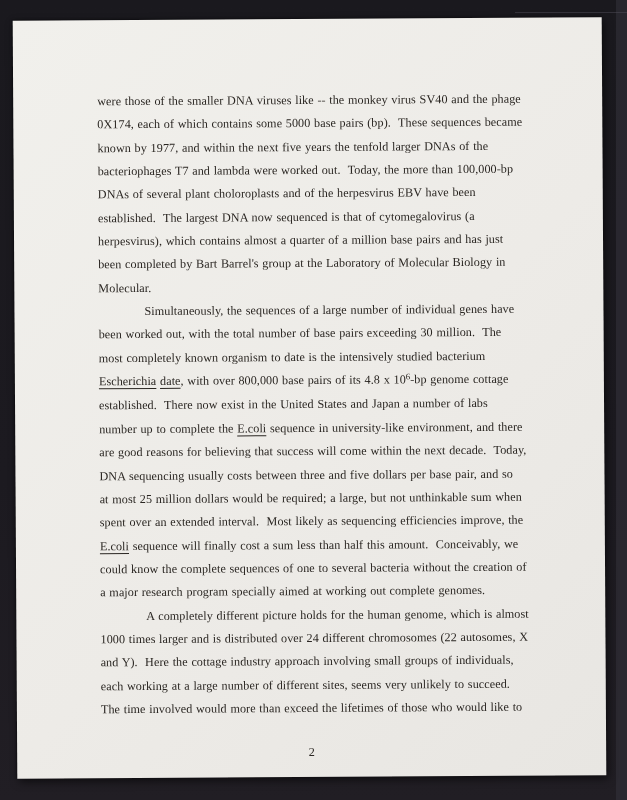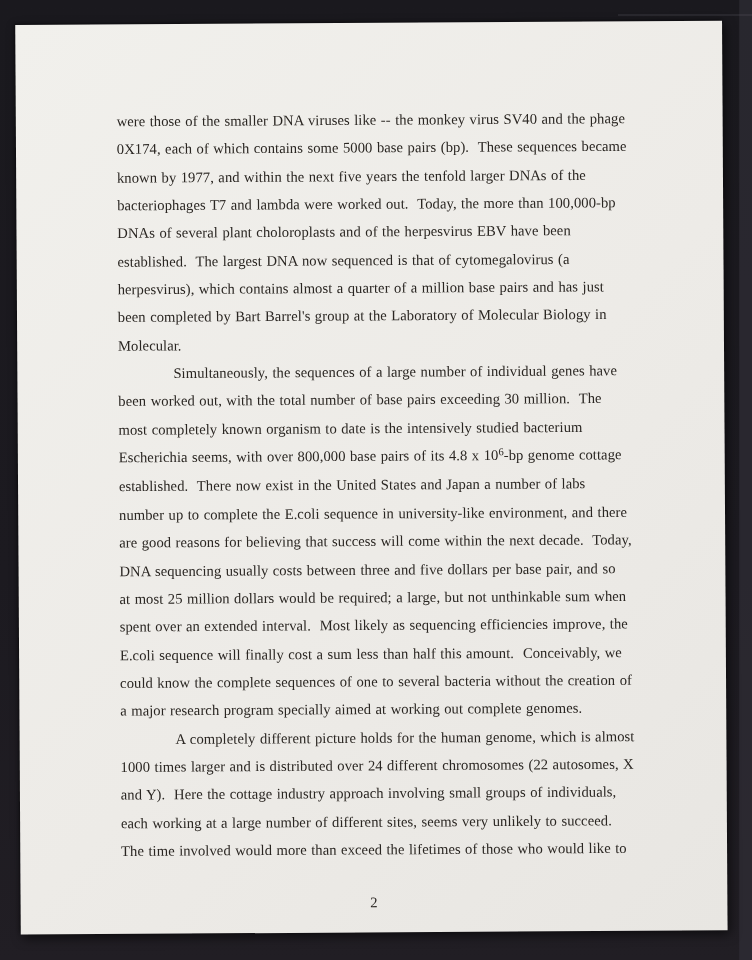--- a/index.html
+++ b/index.html
@@ -59,20 +59,21 @@
     font-size: 12.2px;
     line-height: 23.35px;
     color: #2a2622;
     letter-spacing: 0.05px;
     word-spacing: 0.6px;
   }
   .line.indent {
     padding-left: 46px;
   }
   .underline {
+    text-decoration: underline;
     text-underline-offset: 2.5px;
     text-decoration-thickness: 1px;
   }
   .sup {
     font-size: 0.72em;
     position: relative;
     top: -4px;
   }
   .page-number {
     position: absolute;
@@ -98,21 +99,21 @@
       <div class="line"><span>known by 1977, and within the next five years the tenfold larger DNAs of the</span></div>
       <div class="line"><span>bacteriophages T7 and lambda were worked out.  Today, the more than 100,000-bp</span></div>
       <div class="line"><span>DNAs of several plant choloroplasts and of the herpesvirus EBV have been</span></div>
       <div class="line"><span>established.  The largest DNA now sequenced is that of cytomegalovirus (a</span></div>
       <div class="line"><span>herpesvirus), which contains almost a quarter of a million base pairs and has just</span></div>
       <div class="line"><span>been completed by Bart Barrel's group at the Laboratory of Molecular Biology in</span></div>
       <div class="line"><span>Molecular.</span></div>
       <div class="line indent"><span>Simultaneously, the sequences of a large number of individual genes have</span></div>
       <div class="line"><span>been worked out, with the total number of base pairs exceeding 30 million.  The</span></div>
       <div class="line"><span>most completely known organism to date is the intensively studied bacterium</span></div>
-      <div class="line"><span class="underline">Escherichia</span><span> </span><span class="underline">seems</span><span>, with over 800,000 base pairs of its 4.8 x 10</span><span class="sup">6</span><span>-bp genome cottage</span></div>
+      <div class="line"><span class="underline">Escherichia</span><span> </span><span class="underline">date</span><span>, with over 800,000 base pairs of its 4.8 x 10</span><span class="sup">6</span><span>-bp genome cottage</span></div>
       <div class="line"><span>established.  There now exist in the United States and Japan a number of labs</span></div>
       <div class="line"><span>number up to complete the </span><span class="underline">E.coli</span><span> sequence in university-like environment, and there</span></div>
       <div class="line"><span>are good reasons for believing that success will come within the next decade.  Today,</span></div>
       <div class="line"><span>DNA sequencing usually costs between three and five dollars per base pair, and so</span></div>
       <div class="line"><span>at most 25 million dollars would be required; a large, but not unthinkable sum when</span></div>
       <div class="line"><span>spent over an extended interval.  Most likely as sequencing efficiencies improve, the</span></div>
       <div class="line"><span class="underline">E.coli</span><span> sequence will finally cost a sum less than half this amount.  Conceivably, we</span></div>
       <div class="line"><span>could know the complete sequences of one to several bacteria without the creation of</span></div>
       <div class="line"><span>a major research program specially aimed at working out complete genomes.</span></div>
       <div class="line indent"><span>A completely different picture holds for the human genome, which is almost</span></div>

